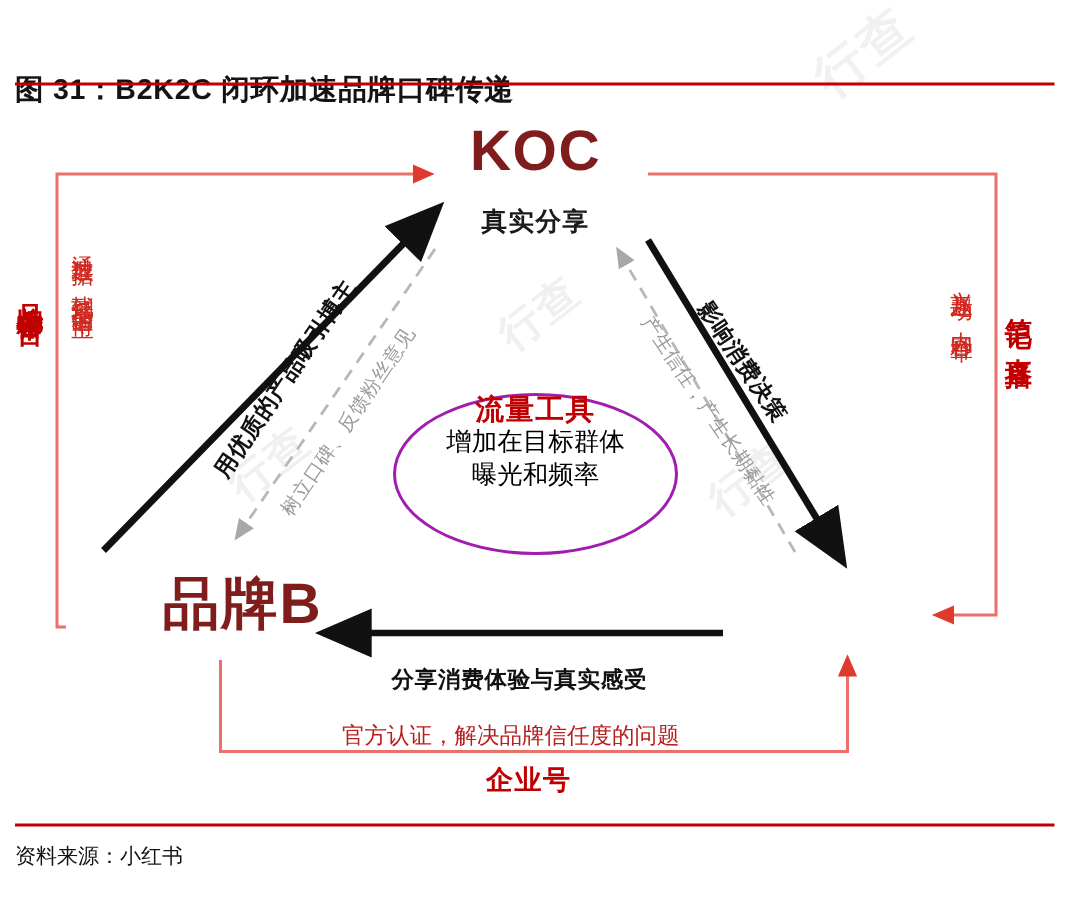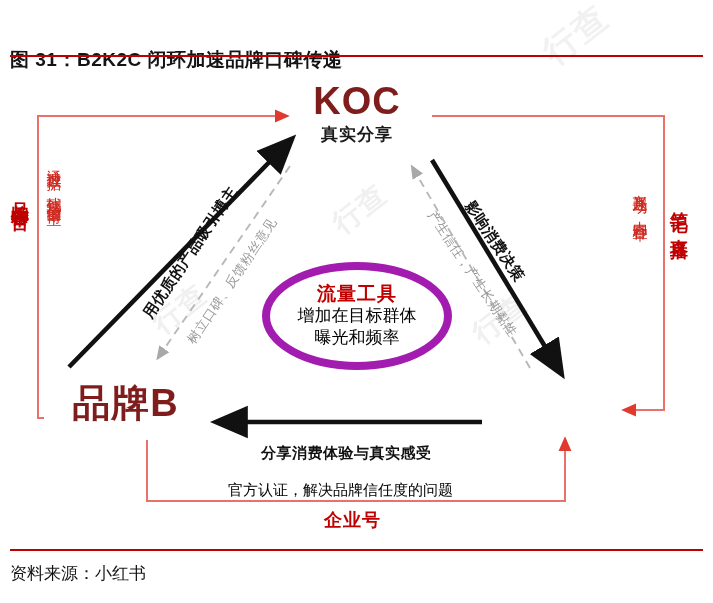--- a/index.html
+++ b/index.html
@@ -44,21 +44,21 @@
     left: 10px;
     top: 549px;
     width: 693px;
     height: 2px;
     background: #c00000;
   }
   .src-note {
     position: absolute;
     left: 10px;
     top: 562px;
-    font-size: 17px;
+    font-size: 14px;
     font-weight: 400;
     color: #141414;
     white-space: nowrap;
   }
 
   
   #canvas {
     position: absolute;
     left: 0;
     top: 0;
@@ -76,42 +76,43 @@
     font-size: 38px;
     font-weight: 700;
     color: #7f1d1d;
     line-height: 1.02;
     letter-spacing: 1px;
   }
   .node-sub {
     font-size: 17px;
     font-weight: 700;
     color: #1b1b1b;
-    margin-top: 2px;
+    margin-top: 15px;
     letter-spacing: 1px;
   }
   #node-koc { left: 252px; top: 82px; width: 210px; }
-  #node-brand { left: 38px; top: 384px; width: 175px; }
+  #node-brand { left: 38px; top: 384px; width: 175px; padding-left: 36px; }
   #node-user { left: 495px; top: 384px; width: 175px; }
 
   
   #center-ellipse {
     position: absolute;
     left: 262px;
     top: 262px;
     width: 190px;
     height: 108px;
-    border: 8px solid #a21caf;
+    border: 2px solid #a21caf;
     border-radius: 50%;
     box-sizing: border-box;
     display: flex;
     flex-direction: column;
     align-items: center;
-    justify-content: center;
+    justify-content: flex-start;
     text-align: center;
+    font-family: Liberation Mono, monospace;
   }
   .ell-title {
     font-size: 19px;
     font-weight: 700;
     color: #c00000;
     letter-spacing: 1px;
     line-height: 1.15;
   }
   .ell-line {
     font-size: 17px;
@@ -133,21 +134,21 @@
     letter-spacing: 0.5px;
   }
   .lbl-gray {
     font-size: 13px;
     font-weight: 400;
     color: #9a9a9a;
     letter-spacing: 0.5px;
   }
   .lbl-red {
     font-size: 15px;
-    color: #000000;
+    color: #b91c1c;
   }
   .lbl-red-bold {
     font-size: 18px;
     font-weight: 700;
     color: #c00000;
     letter-spacing: 1px;
     text-align: right;
   }
 
   

